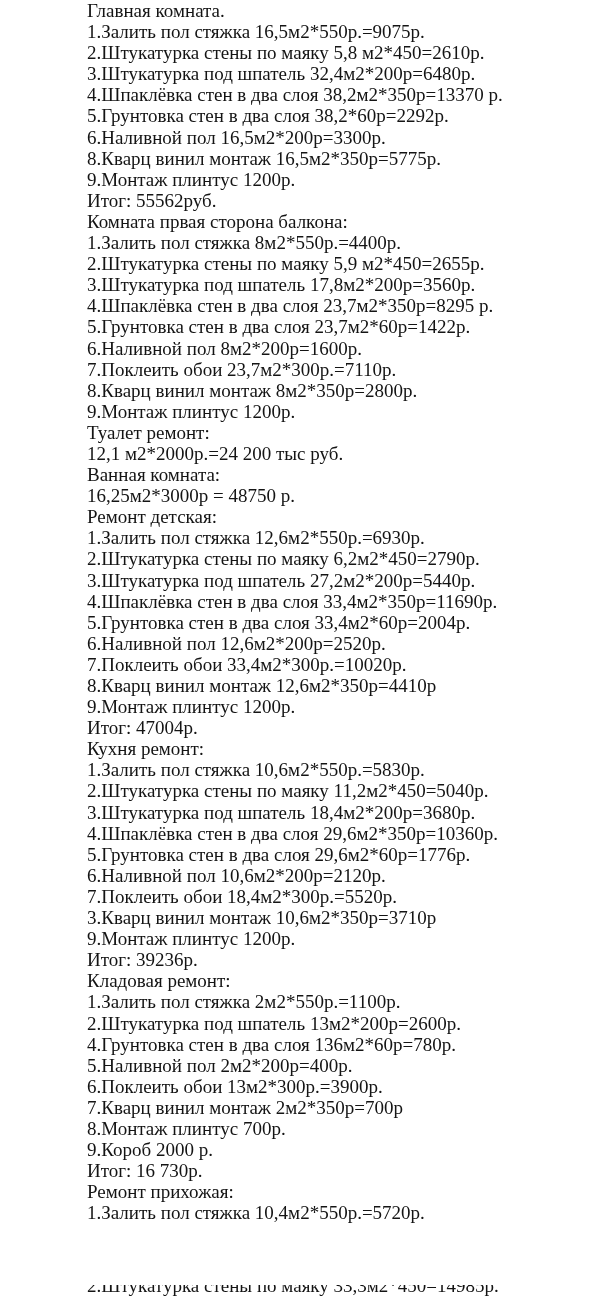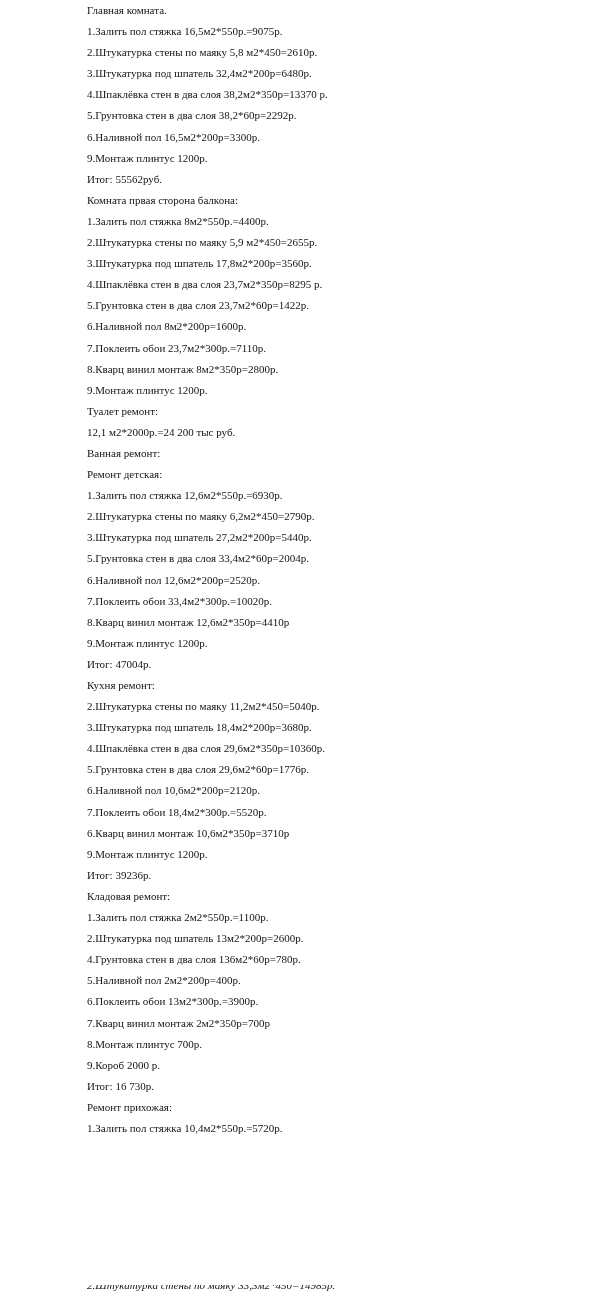--- a/index.html
+++ b/index.html
@@ -12,87 +12,90 @@
       height: 1297px;
       overflow: hidden;
       position: relative;
     }
     .doc {
       position: absolute;
       left: 87px;
       top: 0px;
       width: 510px;
       font-family: "Liberation Serif", "DejaVu Serif", serif;
-      font-size: 11px;
+      font-size: 19px;
       line-height: 21.1px;
       color: #141414;
       white-space: nowrap;
     }
     .line {
       display: block;
       height: 21.1px;
     }
     .cut {
       position: absolute;
       left: 0;
       top: 1285px;
       height: 12px;
       overflow: hidden;
       width: 510px;
-      font-style: italic;
     }
     .cut span {
       display: block;
       margin-top: -10px;
     }
   </style>
 </head>
 <body>
 
 <div class="doc">
   <span class="line">Главная комната.</span>
   <span class="line">1.Залить пол стяжка 16,5м2*550р.=9075р.</span>
   <span class="line">2.Штукатурка стены по маяку 5,8 м2*450=2610р.</span>
   <span class="line">3.Штукатурка под шпатель 32,4м2*200р=6480р.</span>
   <span class="line">4.Шпаклёвка стен в два слоя 38,2м2*350р=13370 р.</span>
   <span class="line">5.Грунтовка стен в два слоя 38,2*60р=2292р.</span>
   <span class="line">6.Наливной пол 16,5м2*200р=3300р.</span>
+  <span class="line">8.Кварц винил монтаж 16,5м2*350р=5775р.</span>
   <span class="line">9.Монтаж плинтус 1200р.</span>
   <span class="line">Итог: 55562руб.</span>
   <span class="line">Комната првая сторона балкона:</span>
   <span class="line">1.Залить пол стяжка 8м2*550р.=4400р.</span>
   <span class="line">2.Штукатурка стены по маяку 5,9 м2*450=2655р.</span>
   <span class="line">3.Штукатурка под шпатель 17,8м2*200р=3560р.</span>
   <span class="line">4.Шпаклёвка стен в два слоя 23,7м2*350р=8295 р.</span>
   <span class="line">5.Грунтовка стен в два слоя 23,7м2*60р=1422р.</span>
   <span class="line">6.Наливной пол 8м2*200р=1600р.</span>
   <span class="line">7.Поклеить обои 23,7м2*300р.=7110р.</span>
   <span class="line">8.Кварц винил монтаж 8м2*350р=2800р.</span>
   <span class="line">9.Монтаж плинтус 1200р.</span>
   <span class="line">Туалет ремонт:</span>
   <span class="line">12,1 м2*2000р.=24 200 тыс руб.</span>
-  <span class="line">Ванная ремонт:</span>
+  <span class="line">Ванная комната:</span>
+  <span class="line">16,25м2*3000р = 48750 р.</span>
   <span class="line">Ремонт детская:</span>
   <span class="line">1.Залить пол стяжка 12,6м2*550р.=6930р.</span>
   <span class="line">2.Штукатурка стены по маяку 6,2м2*450=2790р.</span>
   <span class="line">3.Штукатурка под шпатель 27,2м2*200р=5440р.</span>
+  <span class="line">4.Шпаклёвка стен в два слоя 33,4м2*350р=11690р.</span>
   <span class="line">5.Грунтовка стен в два слоя 33,4м2*60р=2004р.</span>
   <span class="line">6.Наливной пол 12,6м2*200р=2520р.</span>
   <span class="line">7.Поклеить обои 33,4м2*300р.=10020р.</span>
   <span class="line">8.Кварц винил монтаж 12,6м2*350р=4410р</span>
   <span class="line">9.Монтаж плинтус 1200р.</span>
   <span class="line">Итог: 47004р.</span>
   <span class="line">Кухня ремонт:</span>
+  <span class="line">1.Залить пол стяжка 10,6м2*550р.=5830р.</span>
   <span class="line">2.Штукатурка стены по маяку 11,2м2*450=5040р.</span>
   <span class="line">3.Штукатурка под шпатель 18,4м2*200р=3680р.</span>
   <span class="line">4.Шпаклёвка стен в два слоя 29,6м2*350р=10360р.</span>
   <span class="line">5.Грунтовка стен в два слоя 29,6м2*60р=1776р.</span>
   <span class="line">6.Наливной пол 10,6м2*200р=2120р.</span>
   <span class="line">7.Поклеить обои 18,4м2*300р.=5520р.</span>
-  <span class="line">6.Кварц винил монтаж 10,6м2*350р=3710р</span>
+  <span class="line">3.Кварц винил монтаж 10,6м2*350р=3710р</span>
   <span class="line">9.Монтаж плинтус 1200р.</span>
   <span class="line">Итог: 39236р.</span>
   <span class="line">Кладовая ремонт:</span>
   <span class="line">1.Залить пол стяжка 2м2*550р.=1100р.</span>
   <span class="line">2.Штукатурка под шпатель 13м2*200р=2600р.</span>
   <span class="line">4.Грунтовка стен в два слоя 136м2*60р=780р.</span>
   <span class="line">5.Наливной пол 2м2*200р=400р.</span>
   <span class="line">6.Поклеить обои 13м2*300р.=3900р.</span>
   <span class="line">7.Кварц винил монтаж 2м2*350р=700р</span>
   <span class="line">8.Монтаж плинтус 700р.</span>

